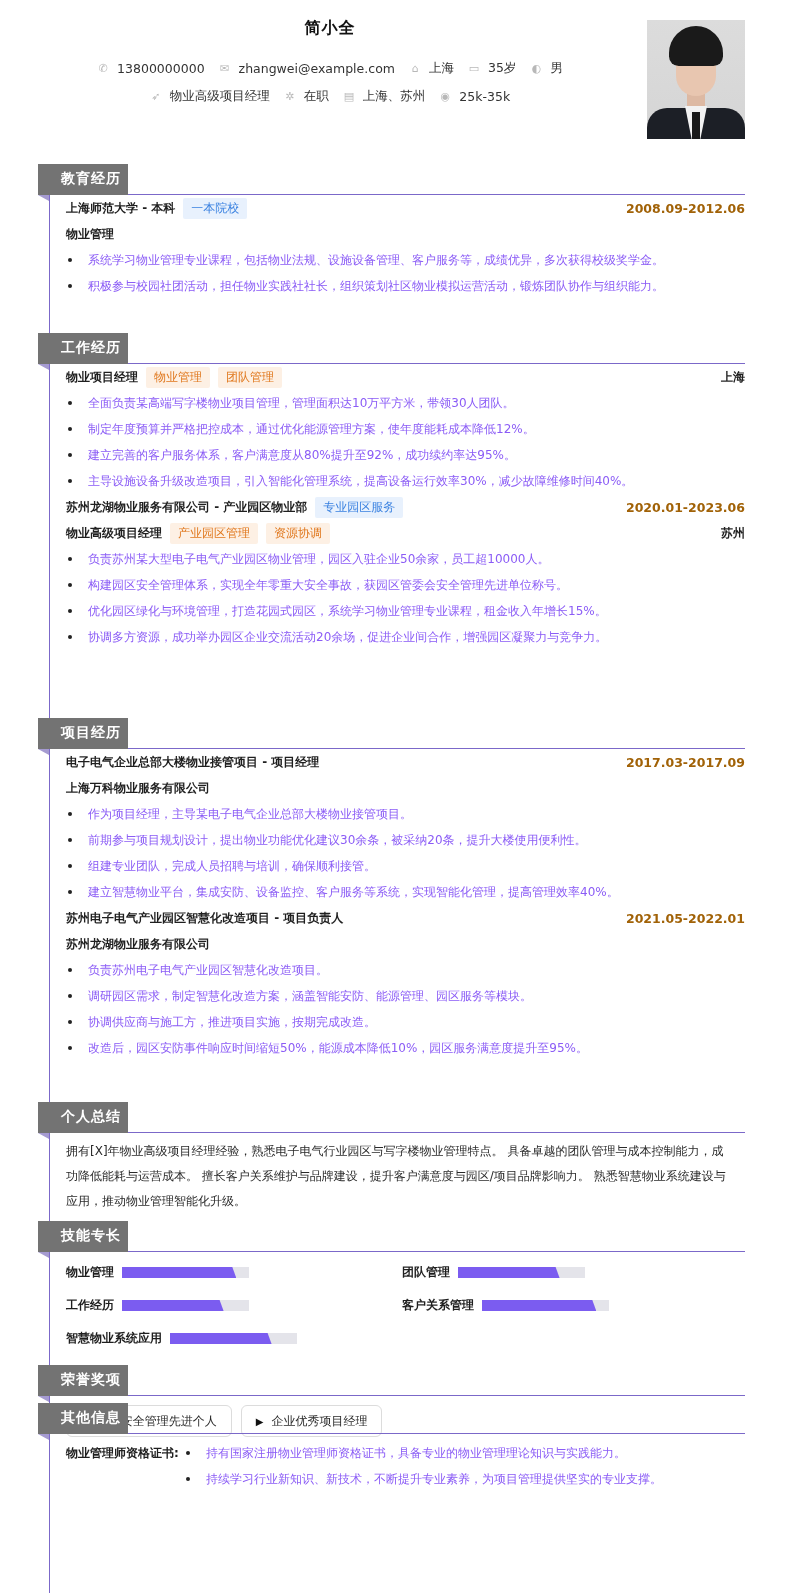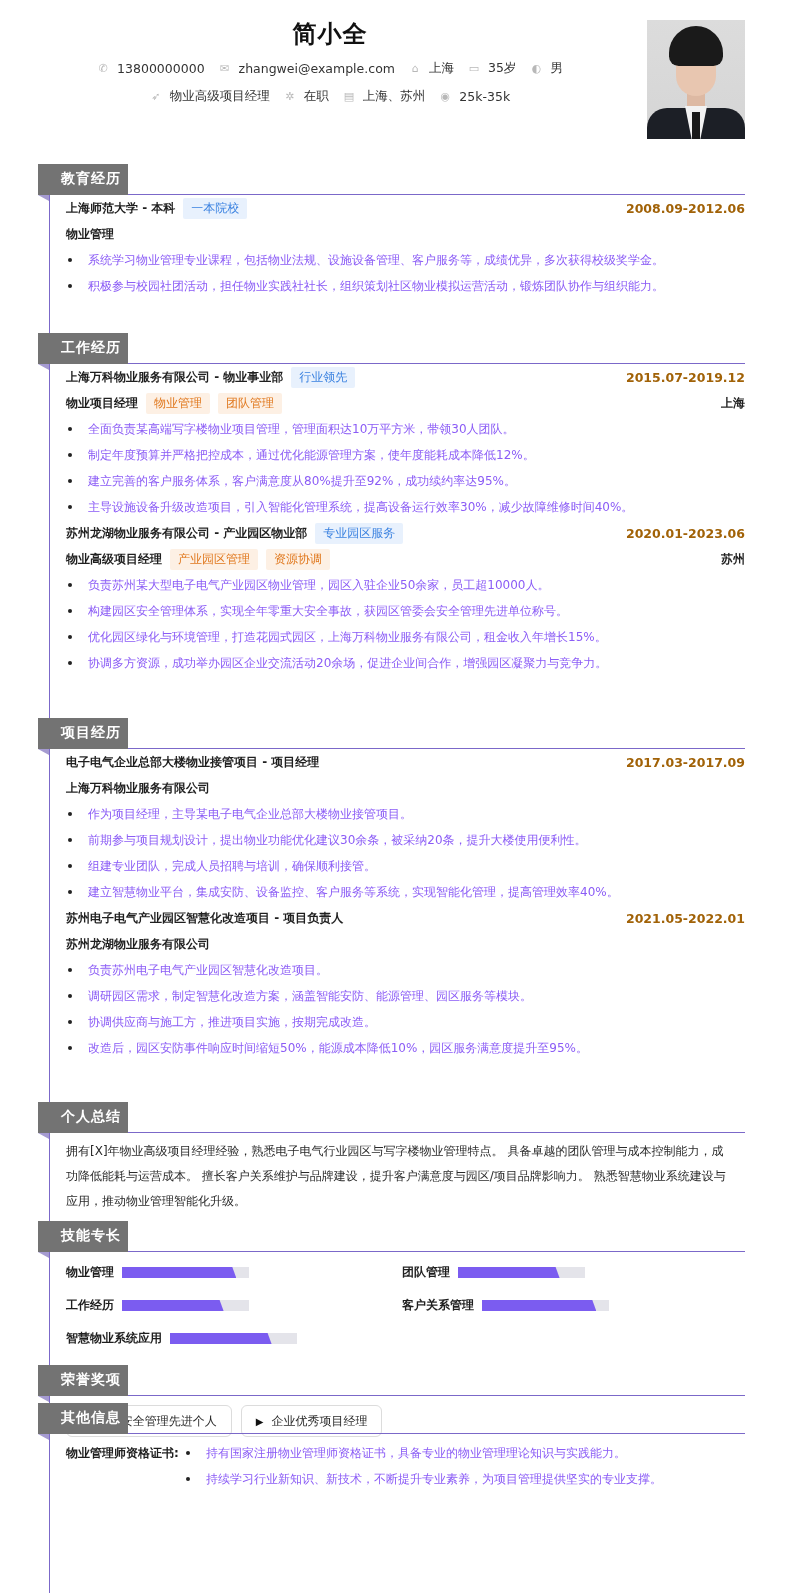--- a/index.html
+++ b/index.html
@@ -1,20 +1,20 @@
 <!DOCTYPE html>
 <html><head>
 <meta charset="utf-8">
 <style>
   * { box-sizing: border-box; margin: 0; padding: 0; }
   html, body { width: 794px; height: 1593px; background: #ffffff; }
   body { font-family: "DejaVu Sans", "Liberation Sans", sans-serif; color: #1f1f1f; font-size: 12px; position: relative; overflow: hidden; }
 
   .header { position: relative; height: 150px; }
-  .name { position: absolute; top: 18px; left: 0; width: 660px; text-align: center; font-size: 24px; font-weight: bold; color: #111; letter-spacing: 1px; }
+  .name { position: absolute; top: 18px; left: 0; width: 660px; text-align: center; font-size: 16px; font-weight: bold; color: #111; letter-spacing: 1px; }
   .info-row { position: absolute; left: 0; width: 660px; display: flex; justify-content: center; align-items: center; gap: 14px; font-size: 12.5px; color: #333; }
   .info-row.r1 { top: 60px; }
   .info-row.r2 { top: 88px; }
   .info-item { display: flex; align-items: center; gap: 8px; white-space: nowrap; }
   .info-icon { color: #b8b8b8; font-size: 11px; width: 12px; text-align: center; }
   .photo { position: absolute; top: 20px; left: 647px; width: 98px; height: 119px; background: linear-gradient(180deg,#dcdcdc 0%,#d5d5d5 100%); overflow: hidden; }
   .photo .hair { position: absolute; left: 22px; top: 6px; width: 54px; height: 40px; background: #1a1a1a; border-radius: 28px 28px 10px 10px; }
   .photo .face { position: absolute; left: 29px; top: 22px; width: 40px; height: 54px; background: #e8c6b0; border-radius: 18px 18px 20px 20px; }
   .photo .neck { position: absolute; left: 40px; top: 70px; width: 18px; height: 20px; background: #ddb9a3; }
   .photo .suit { position: absolute; left: 0; top: 88px; width: 98px; height: 40px; background: #1c1f26; border-radius: 20px 20px 0 0; }
@@ -138,27 +138,20 @@
 </div>
 
 <div class="section" style="top:333px;">
   <div class="sec-head">
     <div class="sec-title">工作经历</div>
     <div class="sec-fold"></div>
   </div>
   <div class="sec-body">
     <div class="row">
       <div class="row-left">
-        <span class="bold">上海万科物业服务有限公司 - 物业事业部</span>
-        <span class="tag-blue">行业领先</span>
-      </div>
-      <span class="date">2015.07-2019.12</span>
-    </div>
-    <div class="row">
-      <div class="row-left">
         <span class="bold">物业项目经理</span>
         <span class="tag-orange">物业管理</span>
         <span class="tag-orange">团队管理</span>
       </div>
       <span class="bold">上海</span>
     </div>
     <ul class="bullets">
       <li>全面负责某高端写字楼物业项目管理，管理面积达10万平方米，带领30人团队。</li>
       <li>制定年度预算并严格把控成本，通过优化能源管理方案，使年度能耗成本降低12%。</li>
       <li>建立完善的客户服务体系，客户满意度从80%提升至92%，成功续约率达95%。</li>
@@ -176,21 +169,21 @@
       <div class="row-left">
         <span class="bold">物业高级项目经理</span>
         <span class="tag-orange">产业园区管理</span>
         <span class="tag-orange">资源协调</span>
       </div>
       <span class="bold">苏州</span>
     </div>
     <ul class="bullets">
       <li>负责苏州某大型电子电气产业园区物业管理，园区入驻企业50余家，员工超10000人。</li>
       <li>构建园区安全管理体系，实现全年零重大安全事故，获园区管委会安全管理先进单位称号。</li>
-      <li>优化园区绿化与环境管理，打造花园式园区，上海万科物业服务有限公司，租金收入年增长15%。</li>
+      <li>优化园区绿化与环境管理，打造花园式园区，系统学习物业管理专业课程，租金收入年增长15%。</li>
       <li>协调多方资源，成功举办园区企业交流活动20余场，促进企业间合作，增强园区凝聚力与竞争力。</li>
     </ul>
   </div>
 </div>
 
 <div class="section" style="top:718px;">
   <div class="sec-head">
     <div class="sec-title">项目经历</div>
     <div class="sec-fold"></div>
   </div>

